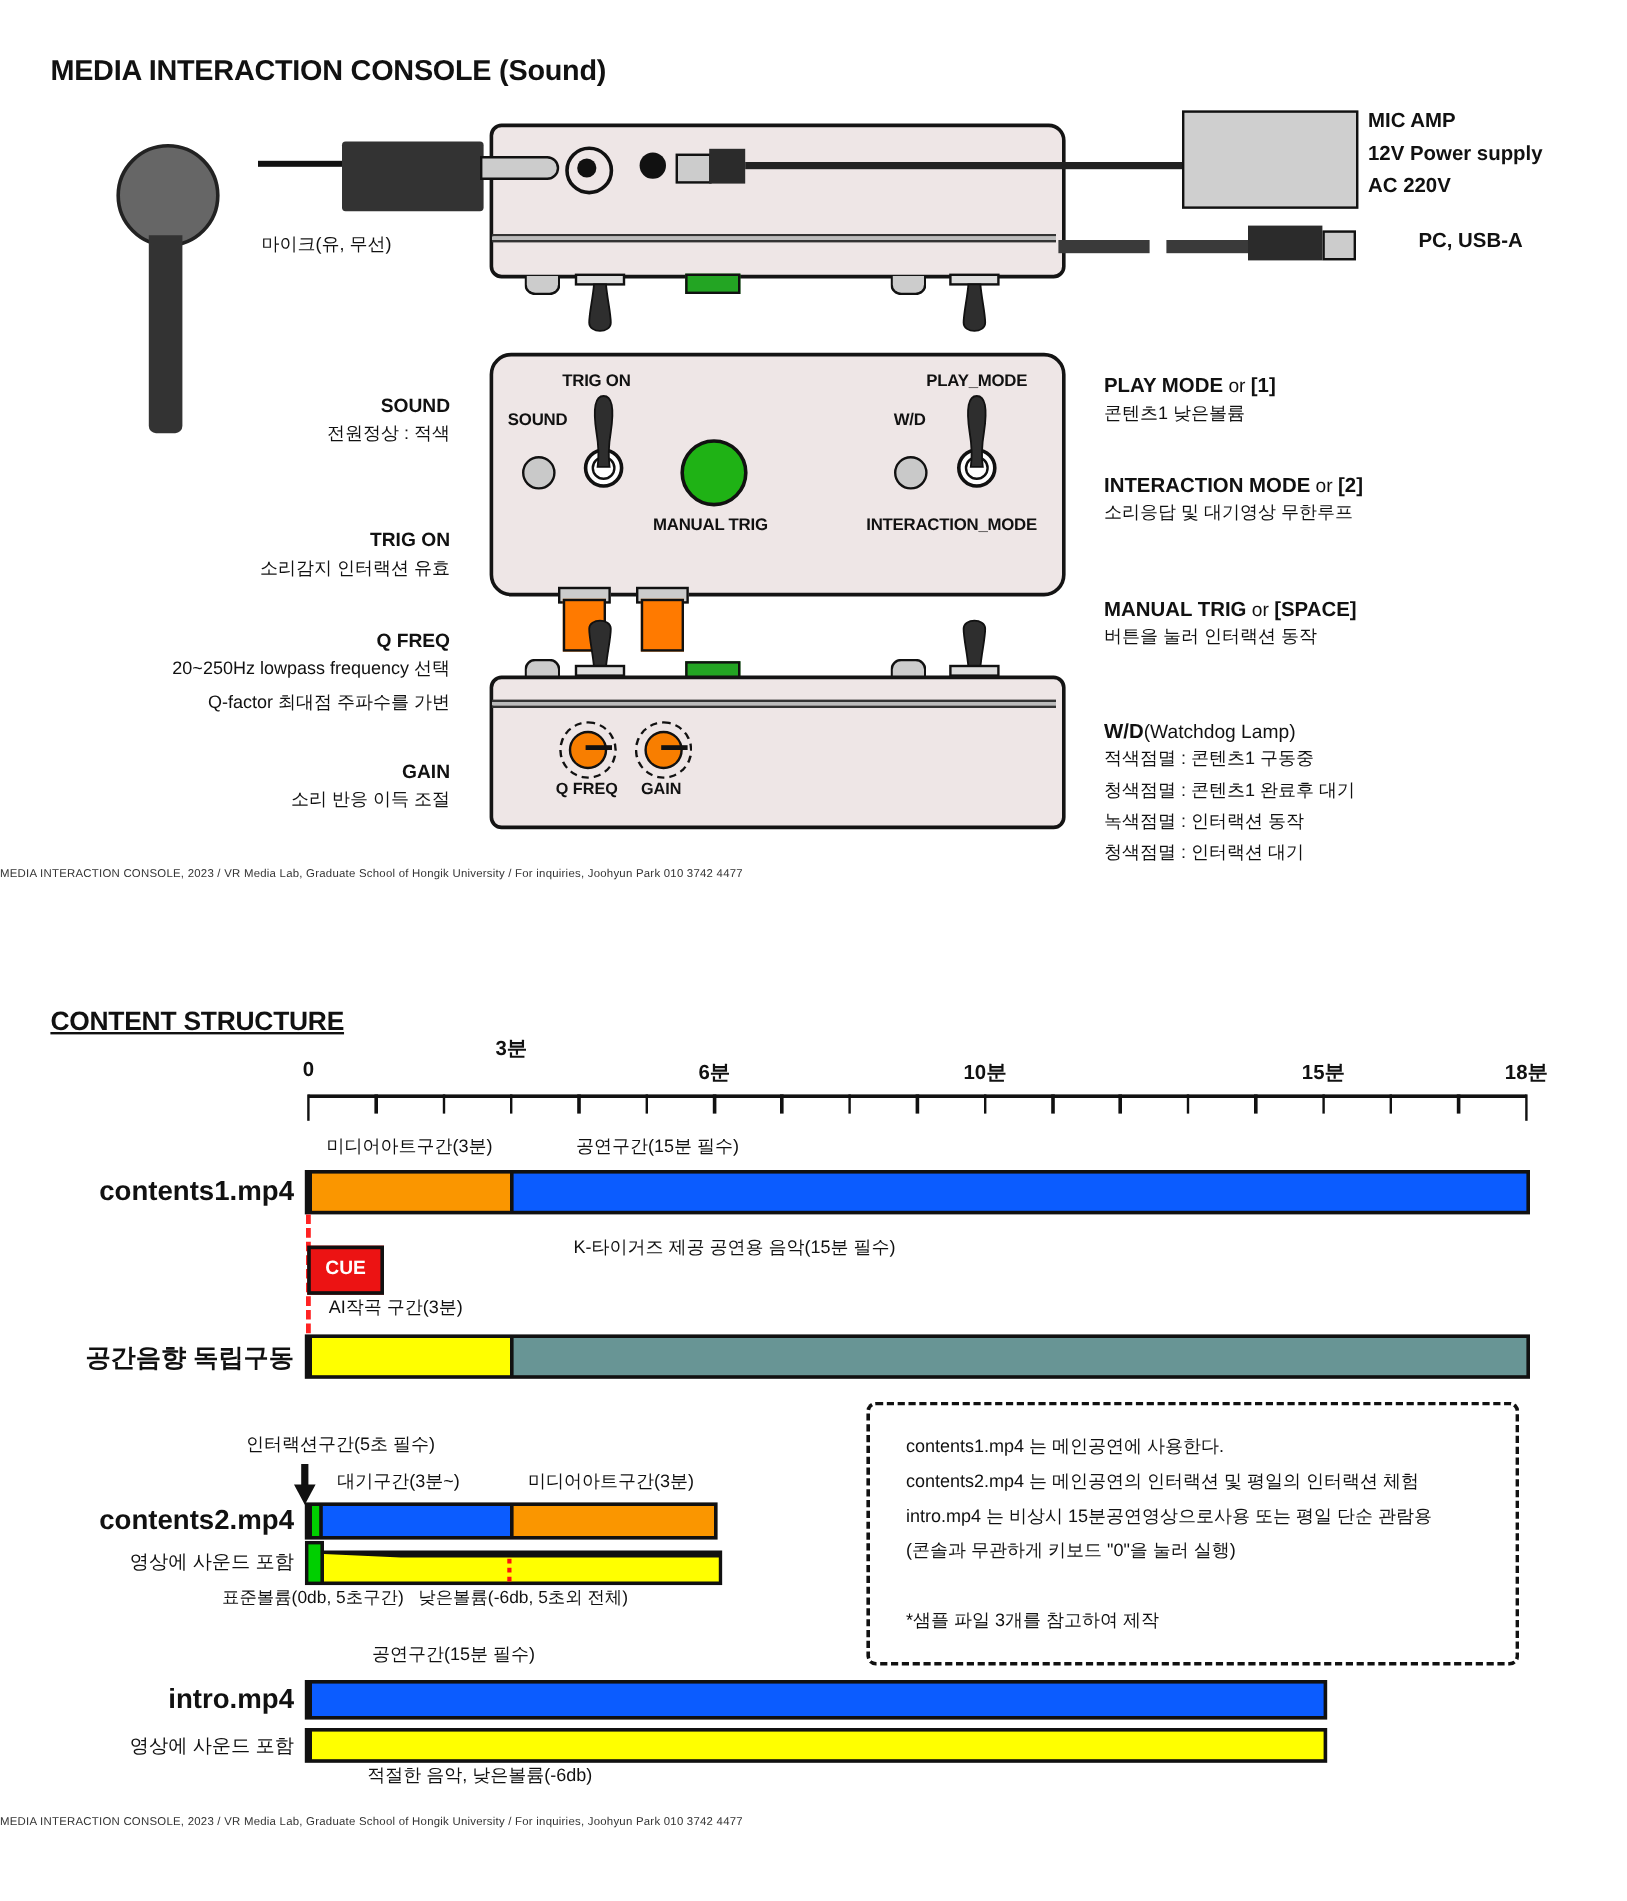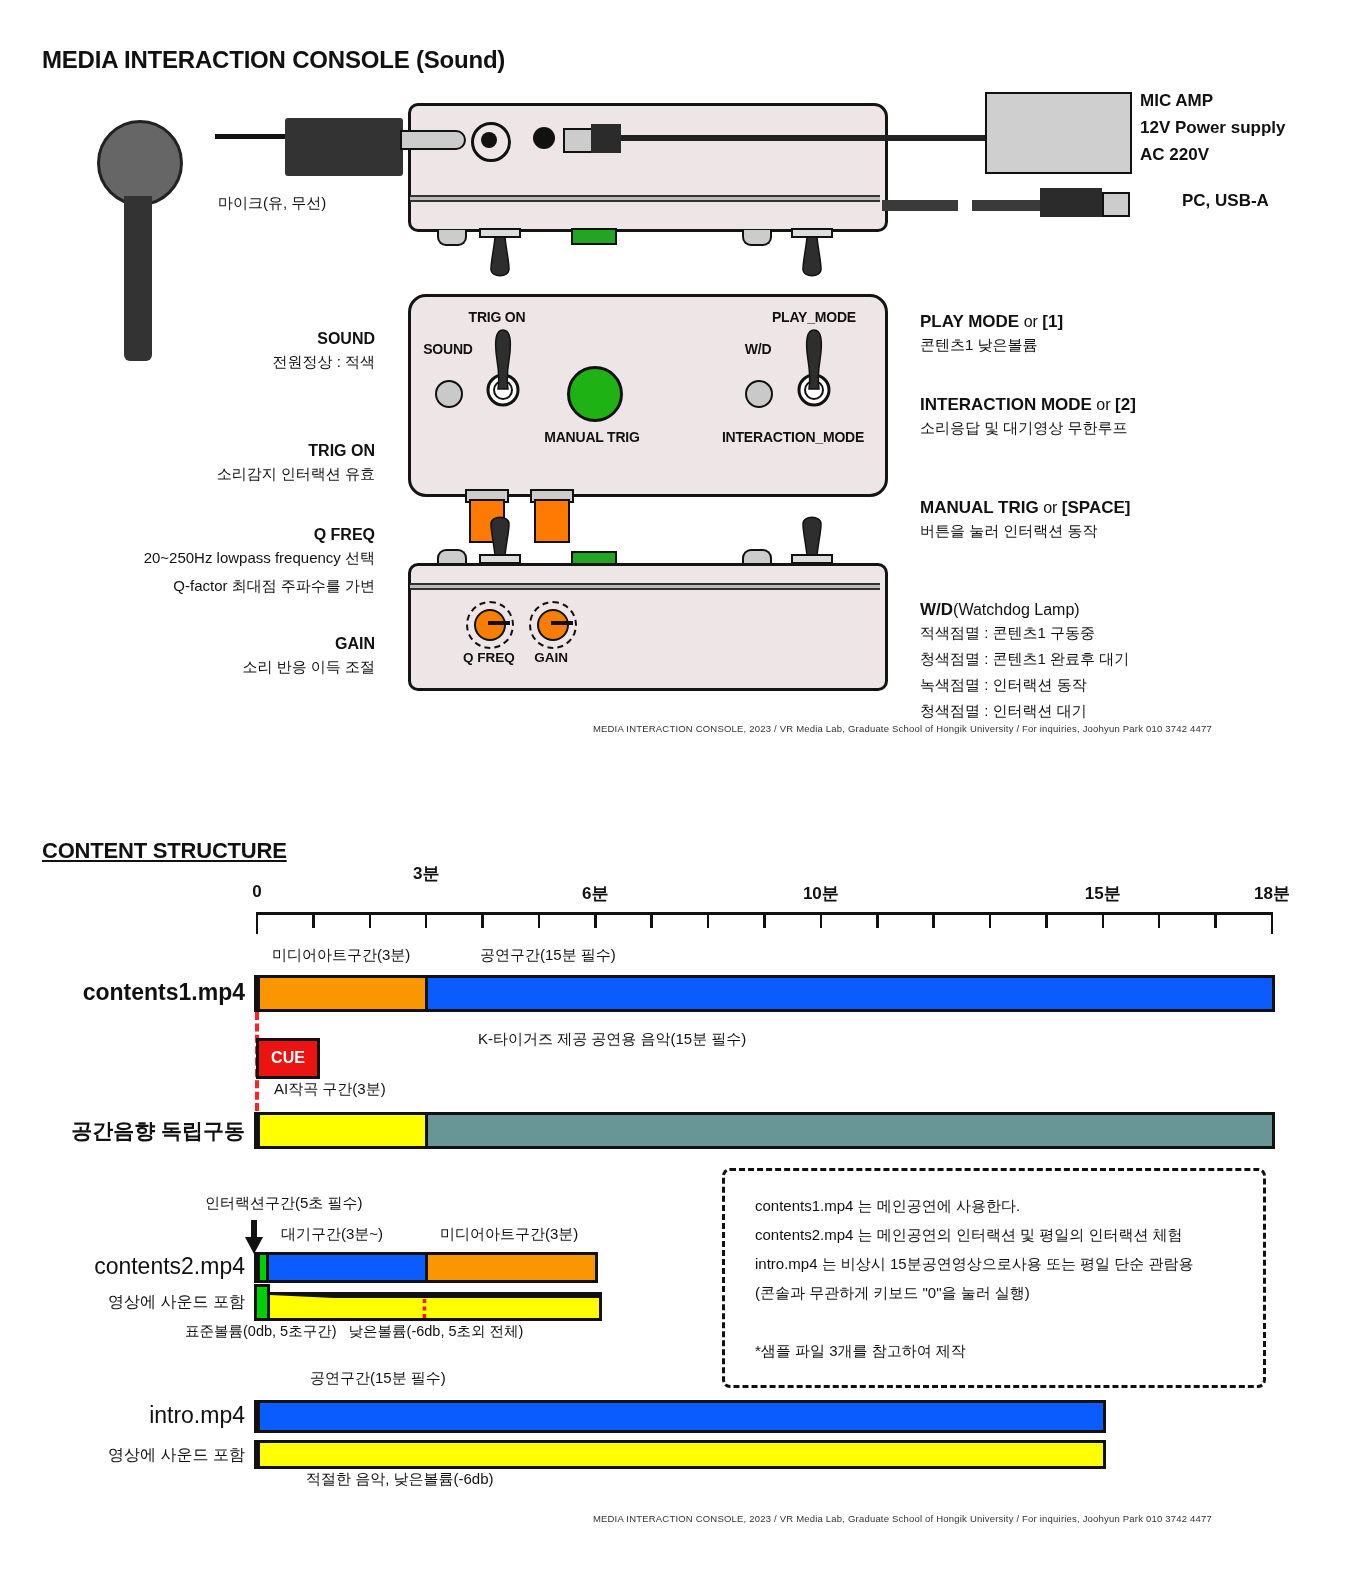--- a/index.html
+++ b/index.html
@@ -13,21 +13,21 @@
   .h1{font-size:24px;font-weight:800;letter-spacing:-0.2px;}
   .h2{font-size:22px;font-weight:800;letter-spacing:-0.2px;}
   .panel-lbl{font-size:14px;font-weight:800;letter-spacing:-0.2px;}
   .ln-head{font-size:16px;font-weight:800;}
   .ln-line{font-size:15px;line-height:28px;}
   .rn-head{font-size:17px;}
   .rs{font-weight:800;}
   .rm{font-weight:400;font-size:16px;white-space:pre;}
   .rn-line{font-size:15px;line-height:26px;}
   .psu-lbl{font-size:17px;font-weight:600;line-height:27px;}
-  .footer{width:1212px;text-align:right;font-size:9.5px;color:#333;letter-spacing:0.2px;}
+  .footer{width:1212px;text-align:left;font-size:9.5px;color:#333;letter-spacing:0.2px;}
   .led{width:24px;height:24px;border-radius:50%;background:#c9c9c9;border:2.5px solid #111;}
   .box-body{background:#EEE6E6;border:3px solid #141414;}
   .foot{width:26px;height:14px;background:#ccc;border:2px solid #111;}
   .greenconn{width:42px;height:13px;background:#23A523;border:2.5px solid #111;}
   .ruler-label{font-size:17px;font-weight:700;text-align:center;}
   .seg-lbl{font-size:15px;white-space:nowrap;}
   .note-line{font-size:15px;line-height:29px;min-height:29px;white-space:nowrap;}
   #note-box{border:3px dashed #111;border-radius:8px;background:#fff;}
 </style>
 </head>
@@ -204,25 +204,25 @@
       <div style="position: absolute; left: 254px; top: 1112px; width: 1021px; height: 37px; background: rgb(17, 17, 17);">
         <div style="position: absolute; top: 3px; bottom: 3px; left: 6px; width: 164.667px; background: rgb(255, 255, 0);"></div>
         <div style="position: absolute; top: 3px; bottom: 3px; left: 173.667px; width: 844.333px; background: rgb(104, 149, 149);"></div>
       </div>
       <div style="position: absolute; left: 40px; width: 205px; top: 1117.48px; font-size: 21px; font-weight: 600; text-align: right; white-space: nowrap;">공간음향 독립구동</div>
       <div style="position: absolute; left: 254px; top: 1252px; width: 344.333px; height: 31px; background: rgb(17, 17, 17);">
         <div style="position: absolute; top: 3px; bottom: 3px; left: 6px; width: 5.65px; background: rgb(0, 207, 0);"></div>
         <div style="position: absolute; top: 3px; bottom: 3px; left: 14.65px; width: 156.017px; background: rgb(11, 92, 255);"></div>
         <div style="position: absolute; top: 3px; bottom: 3px; left: 173.667px; width: 167.667px; background: rgb(250, 150, 0);"></div>
       </div>
-      <div style="position: absolute; left: 40px; width: 205px; top: 1253.24px; font-size: 23px; font-weight: 400; text-align: right; white-space: nowrap;">contents2.mp4</div>
+      <div style="position: absolute; left: 40px; width: 205px; top: 1253.24px; font-size: 23px; font-weight: 700; text-align: right; white-space: nowrap;">contents2.mp4</div>
       <div style="position: absolute; left: 254px; top: 1400px; width: 851.833px; height: 33px; background: rgb(17, 17, 17);">
         <div style="position: absolute; top: 3px; bottom: 3px; left: 6px; width: 842.833px; background: rgb(11, 92, 255);"></div>
       </div>
-      <div style="position: absolute; left: 40px; width: 205px; top: 1402.24px; font-size: 23px; font-weight: 400; text-align: right; white-space: nowrap;">intro.mp4</div>
+      <div style="position: absolute; left: 40px; width: 205px; top: 1402.24px; font-size: 23px; font-weight: 700; text-align: right; white-space: nowrap;">intro.mp4</div>
       <div style="position: absolute; left: 254px; top: 1440px; width: 851.833px; height: 29px; background: rgb(17, 17, 17);">
         <div style="position: absolute; top: 3px; bottom: 3px; left: 6px; width: 842.833px; background: rgb(255, 255, 0);"></div>
       </div>
       <div style="position: absolute; left: 40px; width: 205px; top: 1444.58px; font-size: 16px; font-weight: 500; text-align: right; white-space: nowrap;">영상에 사운드 포함</div>
     </div>
 
   <div class="abs seg-lbl" style="left:272px;top:946px;">미디어아트구간(3분)</div>
   <div class="abs seg-lbl" style="left:480px;top:946px;">공연구간(15분 필수)</div>
 
   <div class="abs" style="left:255px;top:1012px;height:99px;border-left:4px dashed #F22;"></div>

